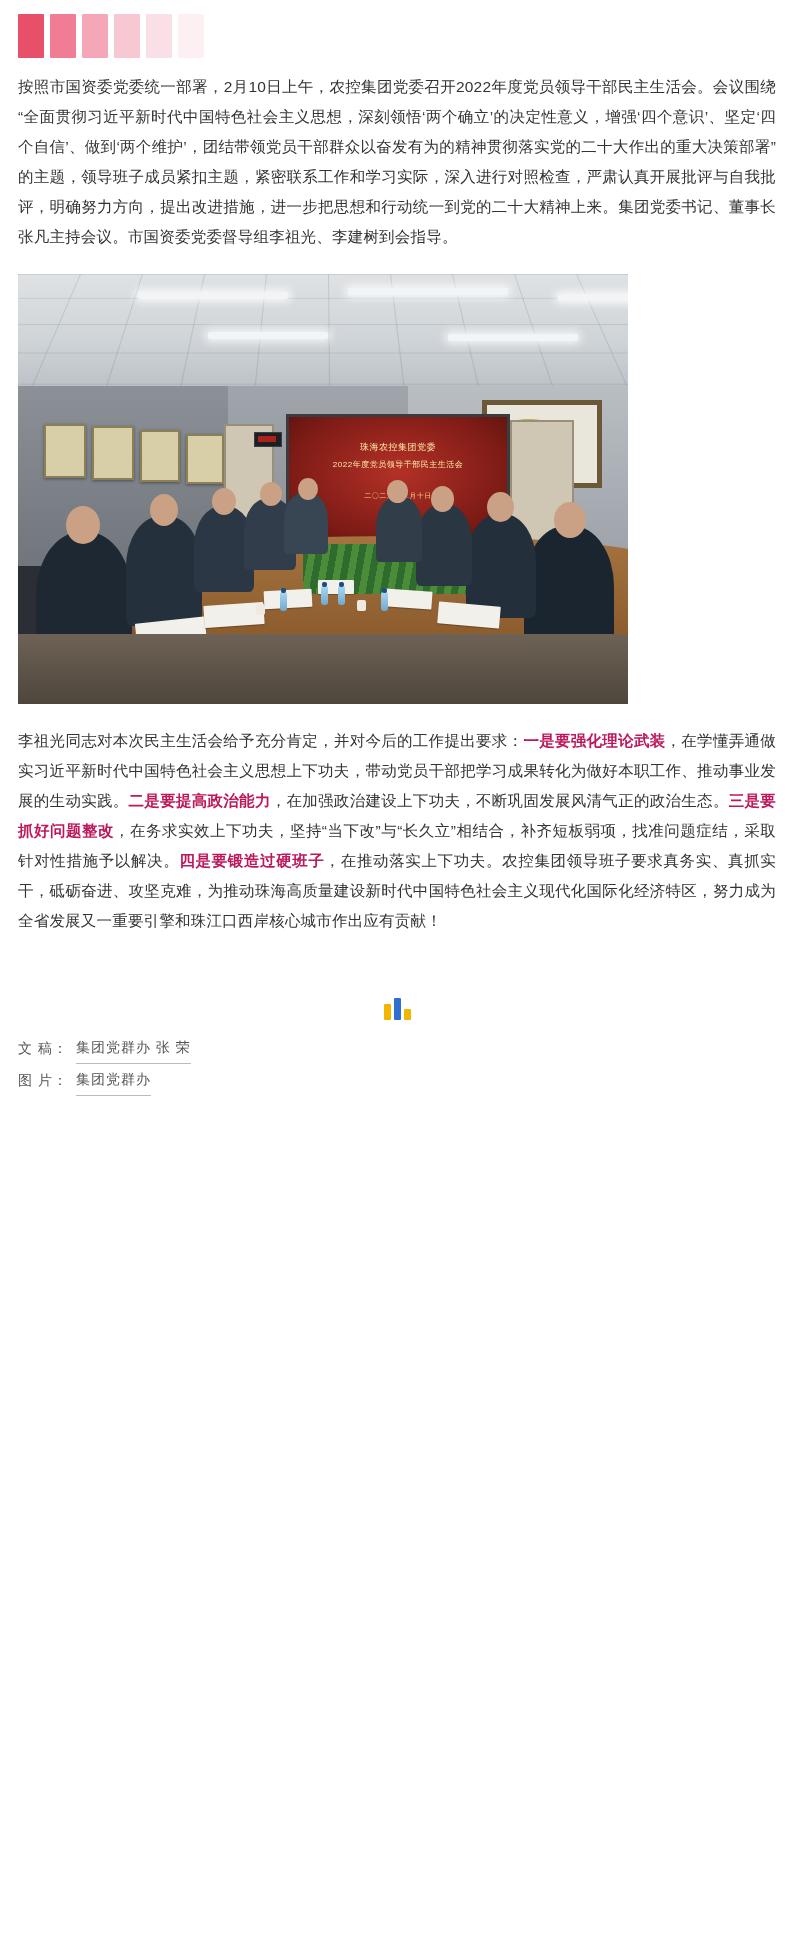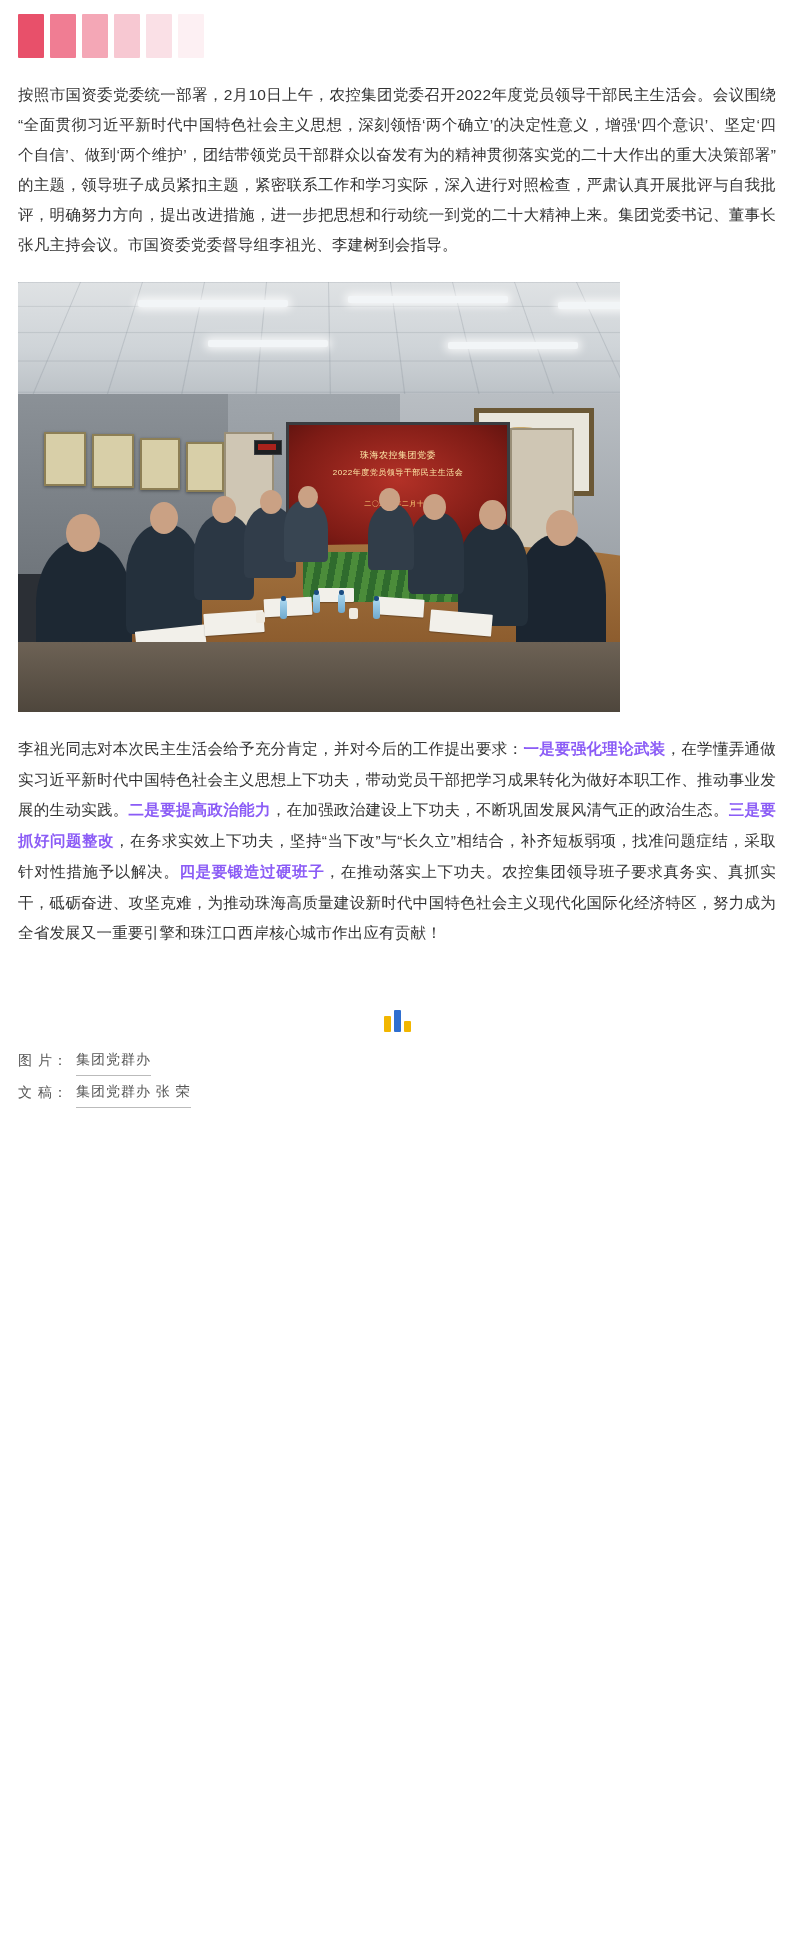--- a/index.html
+++ b/index.html
@@ -44,40 +44,40 @@
   p.para {
     font-size: 15.5px;
     line-height: 30px;
     color: #333333;
     margin: 0 0 22px 0;
     text-align: justify;
     text-justify: inter-ideograph;
     letter-spacing: 0.2px;
   }
   p.para.first {
-    margin-top: 22px;
+    margin-top: 14px;
   }
   .strong-inline {
     font-weight: bold;
-    color: #8b5cf6;
-    font-family: Liberation Mono, monospace;
+    color: #be185d;
   }
 
   
   .photo-wrap {
     padding: 0 18px 22px 18px;
     box-sizing: border-box;
   }
   .photo {
     position: relative;
     width: 602px;
     height: 430px;
     overflow: hidden;
     background: #2b2f35;
     border: 0;
+    padding-left: 8px;
   }
   
   .ph-ceiling {
     position: absolute;
     left: 0; top: 0; width: 100%; height: 120px;
     background: linear-gradient(180deg, #dfe2e4 0%, #cfd4d8 55%, #b9bfc4 100%);
   }
   .ph-ceil-grid {
     position: absolute; left: 0; top: 0; width: 100%; height: 120px;
     background-image:
@@ -353,22 +353,22 @@
   </div>
 
   <div class="footer-logo">
     <i style="background:#f2b600;height:16px;"></i>
     <i style="background:#2f6fd0;height:22px;"></i>
     <i style="background:#f2b600;height:11px;"></i>
   </div>
 
   <div class="credits">
     <div class="credit-row">
+      <span class="credit-label">文 稿：</span>
+      <span class="credit-value">集团党群办  张 荣</span>
+    </div>
+    <div class="credit-row">
       <span class="credit-label">图 片：</span>
       <span class="credit-value">集团党群办</span>
     </div>
-    <div class="credit-row">
-      <span class="credit-label">文 稿：</span>
-      <span class="credit-value">集团党群办  张 荣</span>
-    </div>
   </div>
 
 </div>
 
 </body></html>

